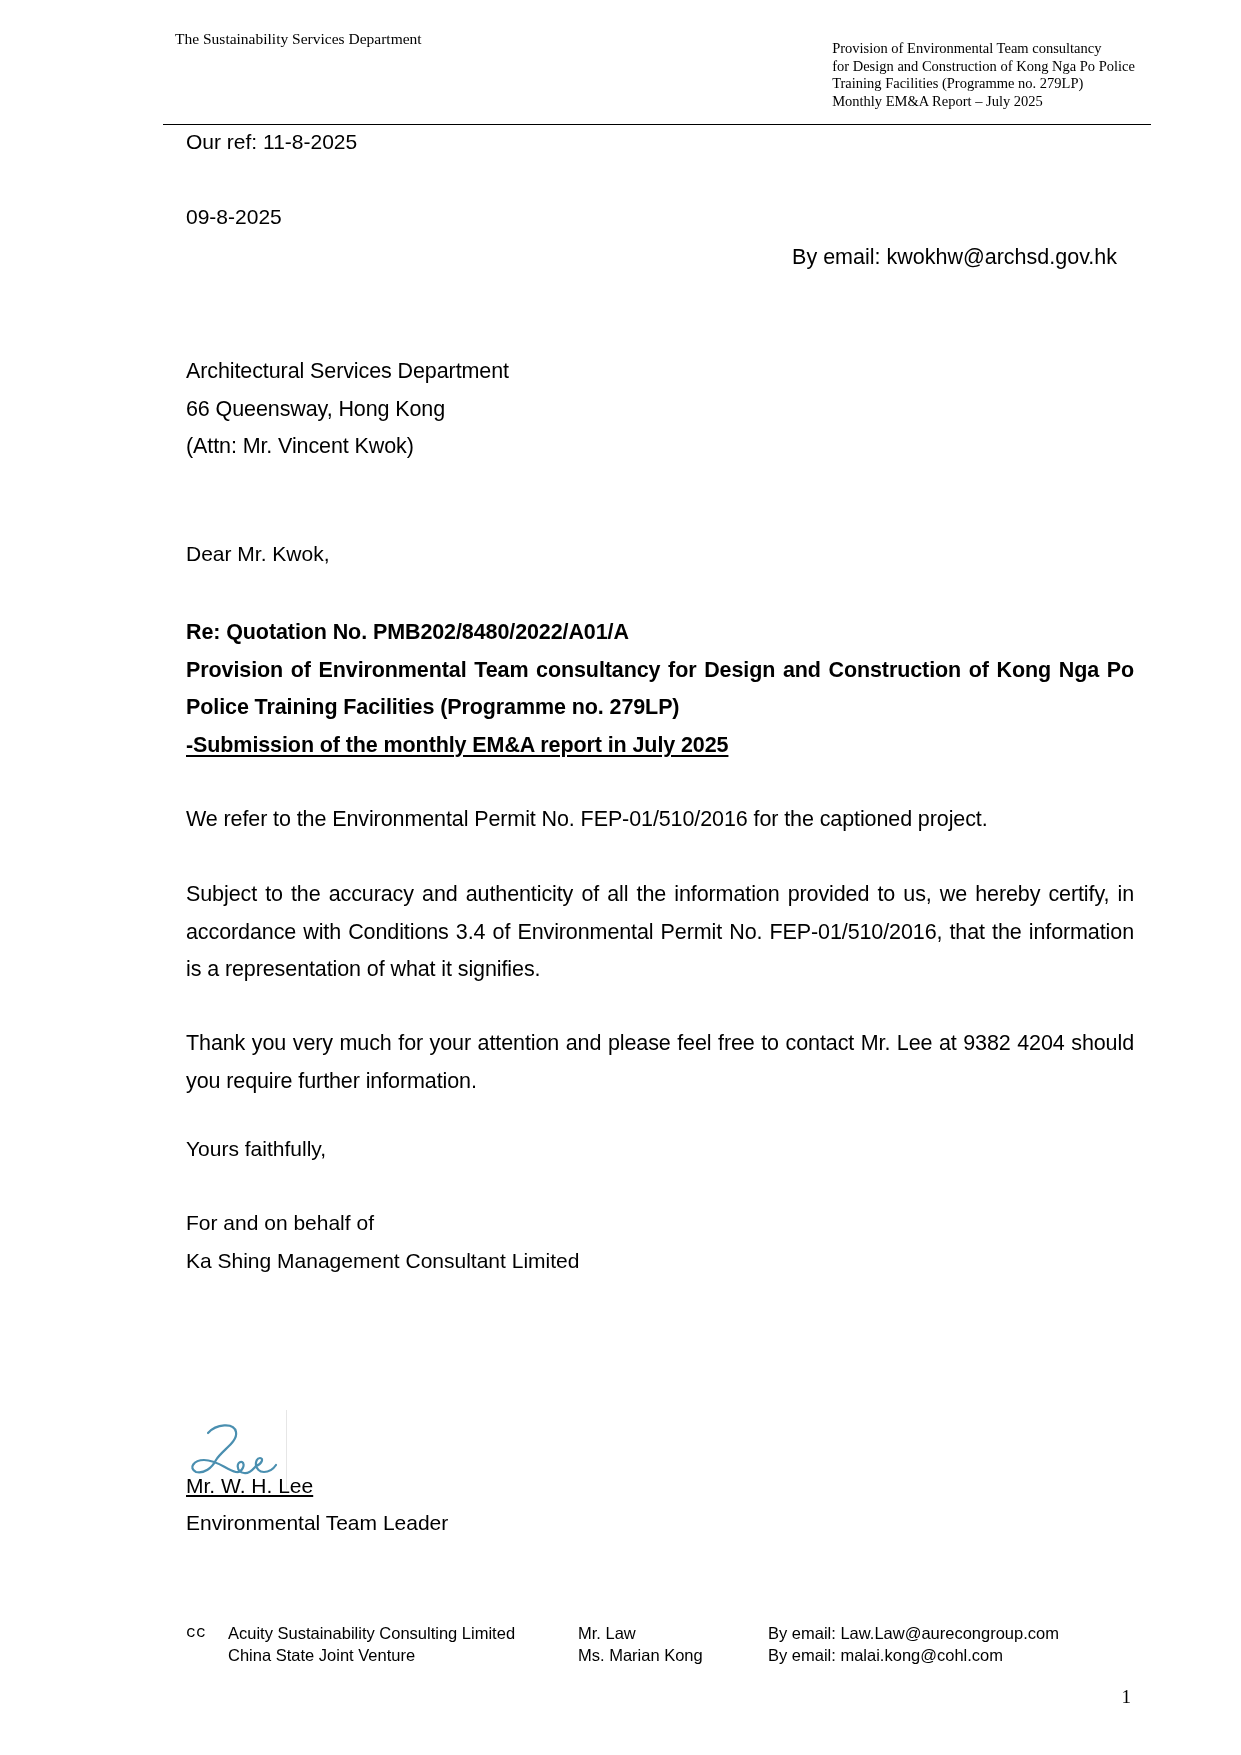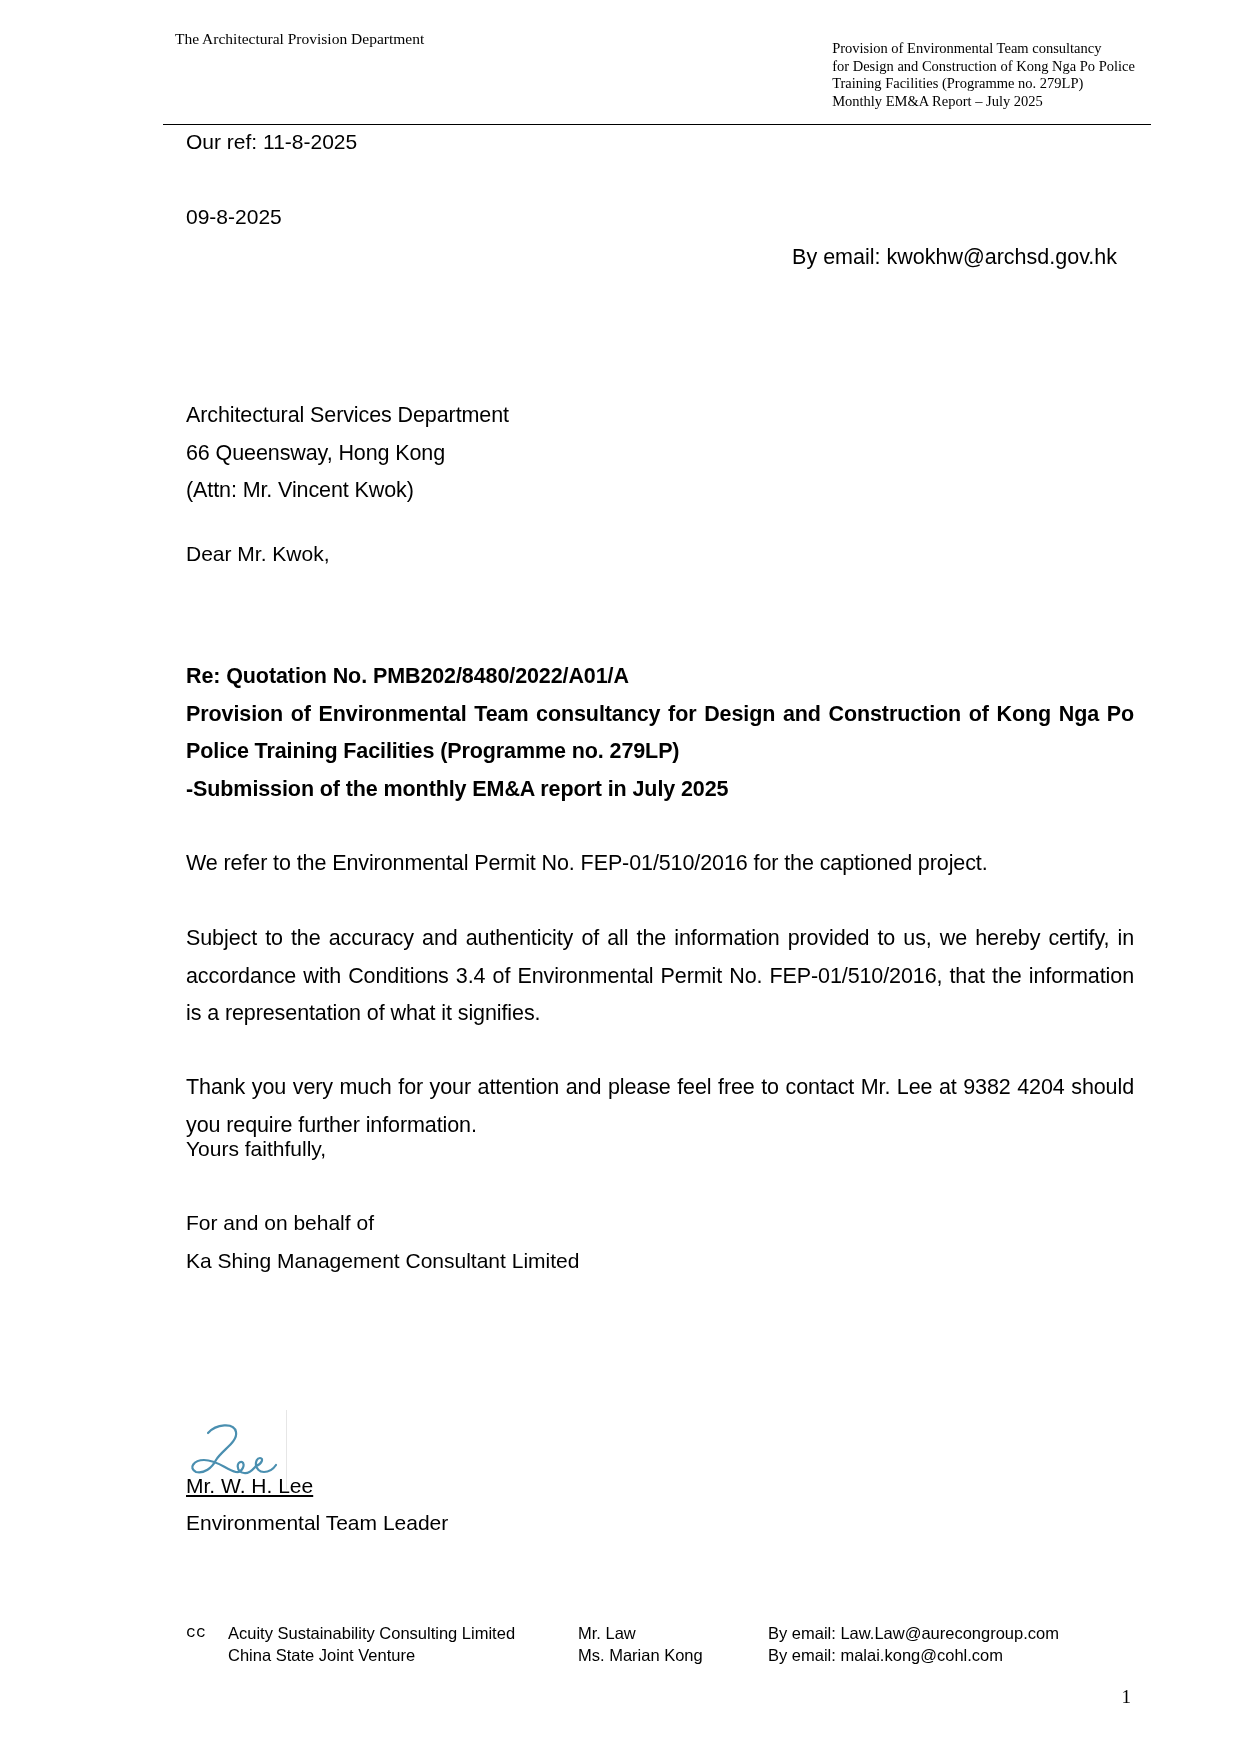--- a/index.html
+++ b/index.html
@@ -4,37 +4,37 @@
   <style>
     html, body { margin: 0; padding: 0; background: #ffffff; }
     body { width: 1241px; height: 1755px; position: relative; overflow: hidden; color: #000; }
     .serif { font-family: "Liberation Serif", "DejaVu Serif", serif; }
     .sans { font-family: "Liberation Sans", "DejaVu Sans", sans-serif; }
 
     .hdr-left { position: absolute; left: 175px; top: 30px; font-size: 15.5px; }
     .hdr-right { position: absolute; right: 106px; top: 40px; text-align: left; font-size: 14.5px; line-height: 17.5px; }
     .hdr-rule { position: absolute; left: 163px; top: 124px; width: 988px; height: 0; border-top: 1.6px solid #000; }
 
-    .body-text { position: absolute; left: 186px; width: 948px; font-size: 21.5px; line-height: 37.5px; letter-spacing: -0.1px; margin-top: 44px; }
+    .body-text { position: absolute; left: 186px; width: 948px; font-size: 21.5px; line-height: 37.5px; letter-spacing: -0.1px; }
     .line { position: absolute; left: 186px; font-size: 21px; white-space: nowrap; }
     .by-email { position: absolute; right: 124px; top: 245px; font-size: 21.5px; white-space: nowrap; }
     .justify { text-align: justify; text-align-last: left; }
     .bold { font-weight: bold; }
-    .u { text-underline-offset: 3px; }
+    .u { text-decoration: underline; text-underline-offset: 3px; }
     .block-line { display: block; }
 
     .sig { position: absolute; left: 186px; top: 1410px; width: 100px; height: 80px; border-right: 1px solid #e6e6e6; }
 
     .cc { position: absolute; top: 1622px; font-size: 16.5px; line-height: 22px; white-space: nowrap; }
     .page-num { position: absolute; right: 110px; top: 1686px; font-size: 19px; }
   </style>
 </head>
 <body>
 
-<div class="hdr-left serif">The Architectural Provision Department</div>
+<div class="hdr-left serif">The Sustainability Services Department</div>
 <div class="hdr-right serif">
   <div>Provision of Environmental Team consultancy</div>
   <div>for Design and Construction of Kong Nga Po Police</div>
   <div>Training Facilities (Programme no. 279LP)</div>
   <div>Monthly EM&amp;A Report – July 2025</div>
 </div>
 <div class="hdr-rule"></div>
 
 <div class="line sans" style="top:130px;">Our ref: 11-8-2025</div>
 <div class="line sans" style="top:205px;">09-8-2025</div>

